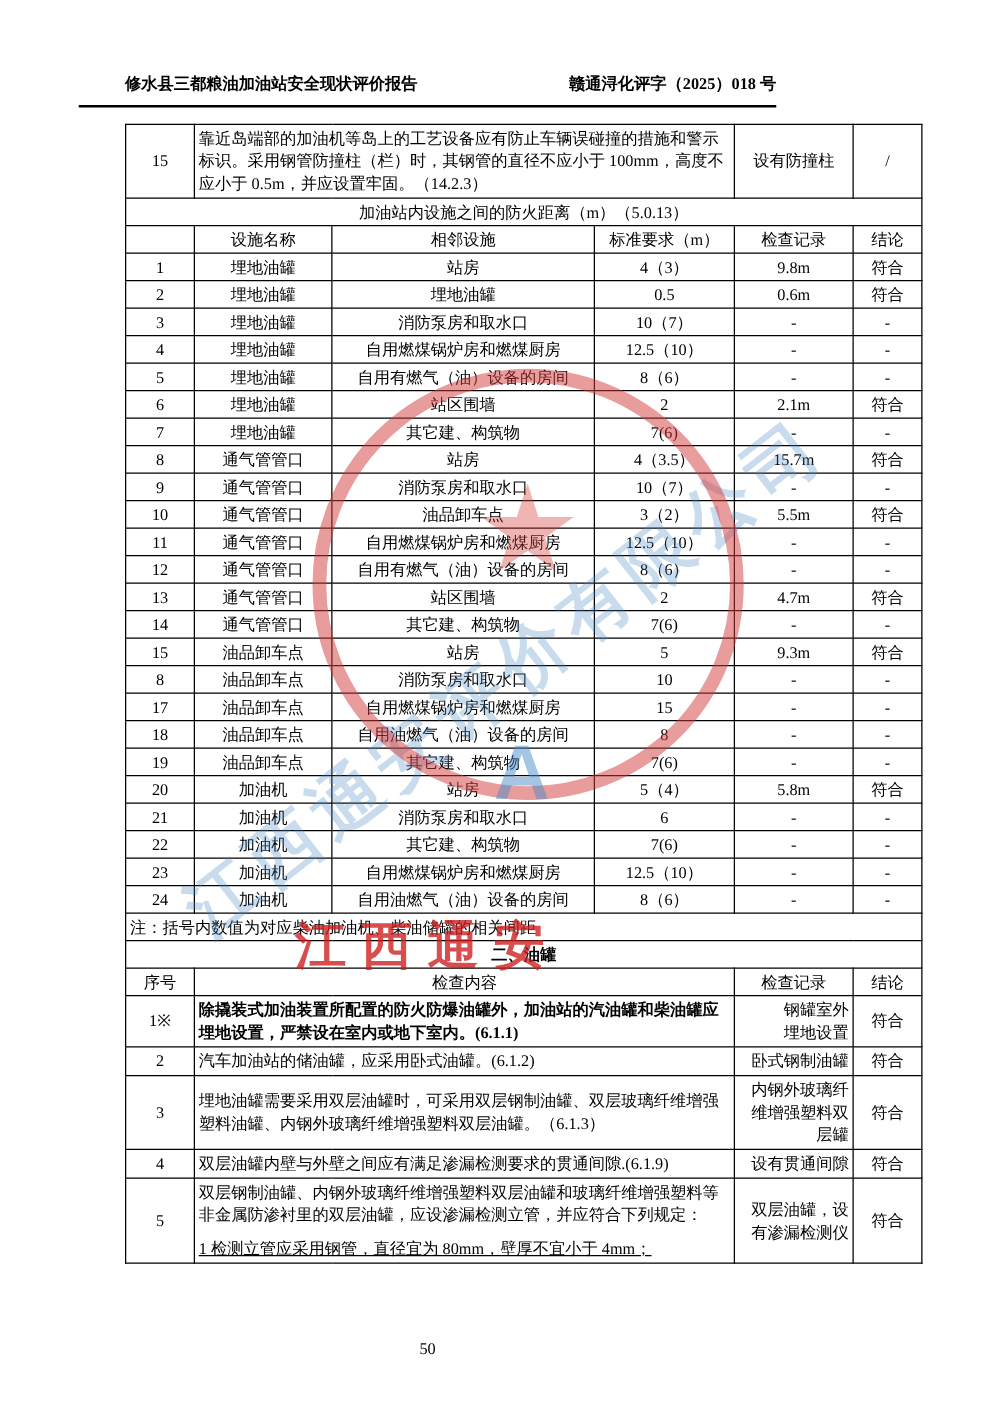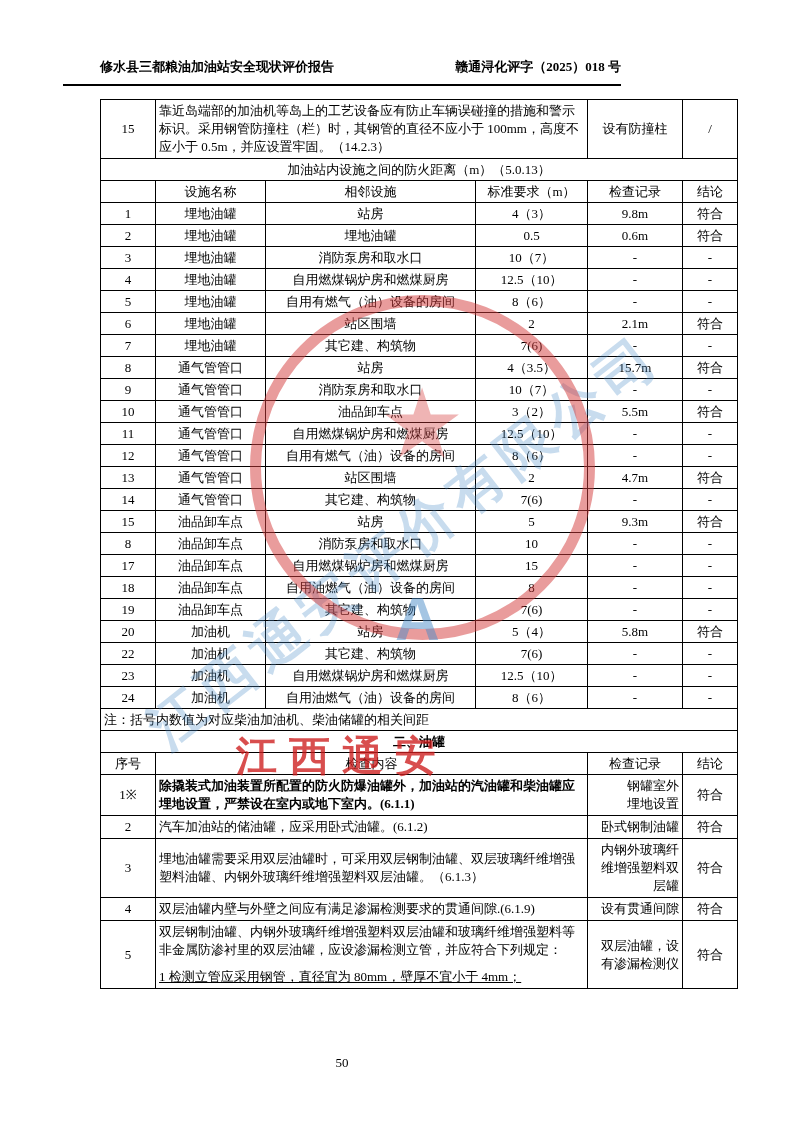--- a/index.html
+++ b/index.html
@@ -60,21 +60,21 @@
     font-family:"Liberation Sans","DejaVu Sans",sans-serif;
   }
   .wm-name {
     position:absolute; left:0; right:0; top:736px; text-align:center;
     font-size:41px; font-weight:bold; letter-spacing:12px;
     color:rgba(205,28,28,0.78); line-height:1;
   }
 
   
   .page-number {
-    position:absolute; bottom:60px; left:0; right:0;
+    position:absolute; bottom:44px; left:0; right:0;
     text-align:center; font-size:13px;
   }
 </style>
 </head>
 <body>
 
 <div class="page">
 
   <div class="doc-header">
     <span>修水县三都粮油加油站安全现状评价报告</span>
@@ -263,20 +263,28 @@
         </tr>
         <tr class="h22">
           <td>20</td>
           <td>加油机</td>
           <td>站房</td>
           <td>5（4）</td>
           <td>5.8m</td>
           <td>符合</td>
         </tr>
         <tr class="h22">
+          <td>21</td>
+          <td>加油机</td>
+          <td>消防泵房和取水口</td>
+          <td>6</td>
+          <td>-</td>
+          <td>-</td>
+        </tr>
+        <tr class="h22">
           <td>22</td>
           <td>加油机</td>
           <td>其它建、构筑物</td>
           <td>7(6)</td>
           <td>-</td>
           <td>-</td>
         </tr>
         <tr class="h22">
           <td>23</td>
           <td>加油机</td>

